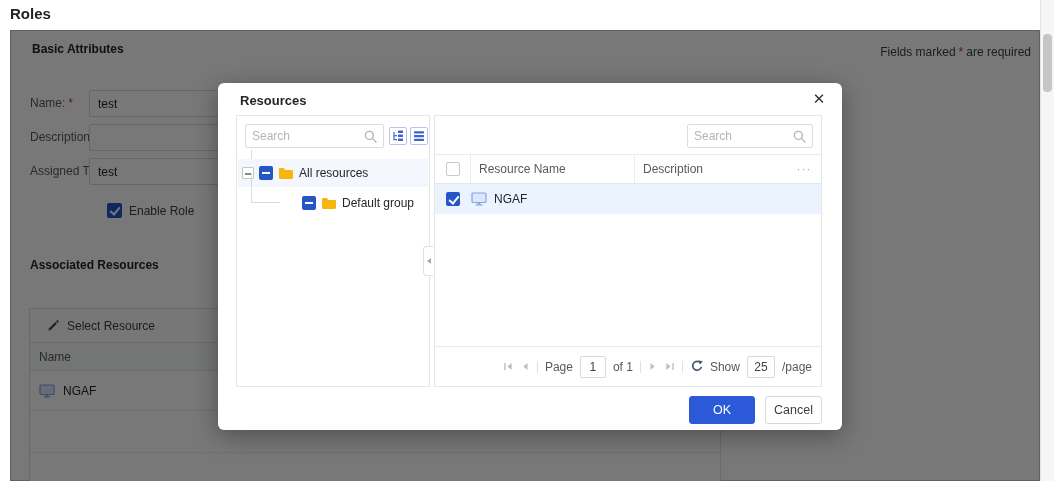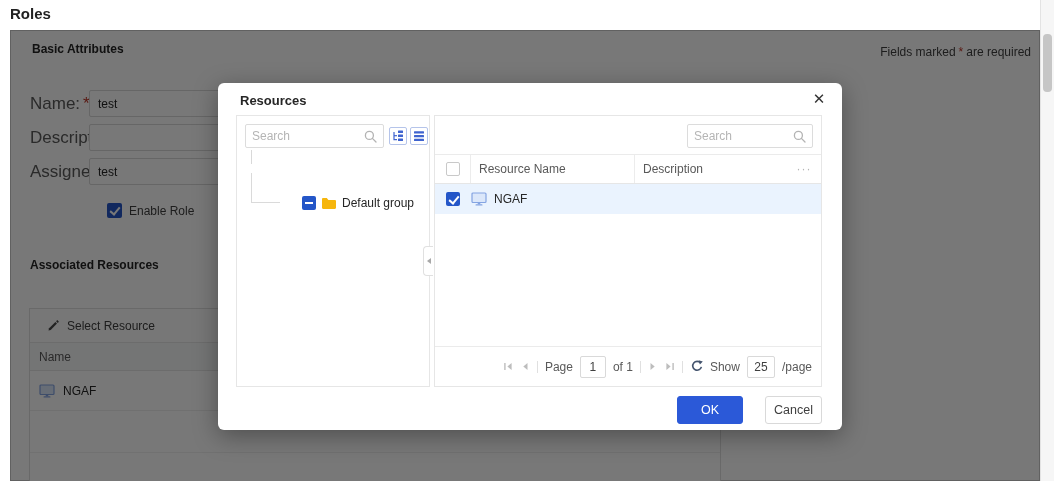--- a/index.html
+++ b/index.html
@@ -17,21 +17,21 @@
   .page-title { position:absolute; left:10px; top:5px; font-size:15px; font-weight:bold; color:#222; }
 
   
   .content-card {
     position:absolute; left:10px; top:30px; width:1030px; height:451px;
     background:#fff; border:1px solid #cfcfcf; z-index:1;
   }
   .section-title { position:absolute; font-size:12px; font-weight:bold; color:#262626; }
   .required-note { position:absolute; right:8px; top:14px; font-size:12px; color:#3f3f3f; }
   .required-note .star { color:#c0392b; padding:0 3px; }
-  .form-label { position:absolute; left:19px; height:27px; line-height:27px; font-size:17px; color:#595959; }
+  .form-label { position:absolute; left:19px; height:27px; line-height:27px; font-size:12px; color:#595959; }
   .form-label .star { color:#c0392b; margin-left:3px; }
   .form-input {
     position:absolute; left:78px; width:572px; height:27px;
     border:1px solid #d9d9d9; border-radius:2px; padding:0 8px;
     font-size:12px; color:#262626; font-family:inherit; background:#fff;
   }
   .enable-role { position:absolute; left:76px; top:172px; display:flex; align-items:center; gap:7px;padding-left:20px; }
   .enable-role .lbl { font-size:12px; color:#3f3f3f; }
 
   .resource-box { position:absolute; left:18px; top:277px; width:692px; height:174px; border:1px solid #e0e0e0; background:#fff; }
@@ -95,21 +95,21 @@
   .rp-row .res-icon { margin-right:7px; display:flex; }
 
   .rp-pagination { position:absolute; left:0; right:0; bottom:0; height:40px; border-top:1px solid #ebebeb; display:flex; align-items:center; justify-content:flex-end; padding-right:9px; gap:7px; font-size:12px; color:#595959; }
   .pg-sep { width:1px; height:12px; background:#e0e0e0; }
   .pg-input { width:26px; height:22px; border:1px solid #d9d9d9; border-radius:2px; text-align:center; font-size:12px; color:#3f3f3f; font-family:inherit; }
   .pg-input.size { width:28px; }
   .pg-icon { display:flex; align-items:center; }
 
   .collapse-handle { position:absolute; left:205px; top:163px; width:10px; height:30px; background:#fff; border:1px solid #e0e0e0; border-right:none; border-radius:4px 0 0 4px; display:flex; align-items:center; justify-content:center; }
 
-  .modal-footer { position:absolute; right:20px; top:313px; display:flex; gap:22px; }
+  .modal-footer { position:absolute; right:20px; top:313px; display:flex; gap:10px; }
   .btn { height:28px; display:flex; align-items:center; justify-content:center; border-radius:3px; font-size:12.5px; font-family:inherit; cursor:pointer; }
   .btn.ok { width:66px; background:#2b59d8; color:#fff; border:1px solid #2b59d8; }
   .btn.cancel { width:57px; background:#fff; color:#3f3f3f; border:1px solid #d9d9d9; }
 </style>
 </head>
 <body>
 
 <div class="app-header">
   <div class="page-title">Roles</div>
 </div>
@@ -198,20 +198,30 @@
       <span style="display:flex;">
         <svg width="12" height="12" viewBox="0 0 12 12">
             <rect x="1" y="1.2" width="10" height="2.2" rx="0.5" fill="#3e63cf"></rect>
             <rect x="1" y="5" width="10" height="2.2" rx="0.5" fill="#3e63cf"></rect>
             <rect x="1" y="8.8" width="10" height="2.2" rx="0.5" fill="#3e63cf"></rect>
           </svg>
       </span>
     </div>
 
     <div class="tree-stub"></div>
+    <div class="tree-row root">
+      <span class="expander"></span>
+      <span class="cb blue minus"></span>
+      <span style="display:flex;">
+        <svg width="16" height="13" viewBox="0 0 16 13">
+            <path d="M1 2.2 C1 1.5 1.5 1 2.2 1 h3.6 l1.6 2 h6.4 c0.7 0 1.2 0.5 1.2 1.2 v6.6 c0 0.7 -0.5 1.2 -1.2 1.2 H2.2 C1.5 12 1 11.5 1 10.8 z" fill="#f6b60d"></path>
+          </svg>
+      </span>
+      <span>All resources</span>
+    </div>
     <div class="tree-connector"></div>
     <div class="tree-row child">
       <span class="cb blue minus"></span>
       <span style="display:flex;">
         <svg width="16" height="13" viewBox="0 0 16 13">
             <path d="M1 2.2 C1 1.5 1.5 1 2.2 1 h3.6 l1.6 2 h6.4 c0.7 0 1.2 0.5 1.2 1.2 v6.6 c0 0.7 -0.5 1.2 -1.2 1.2 H2.2 C1.5 12 1 11.5 1 10.8 z" fill="#f6b60d"></path>
           </svg>
       </span>
       <span>Default group</span>
     </div>

